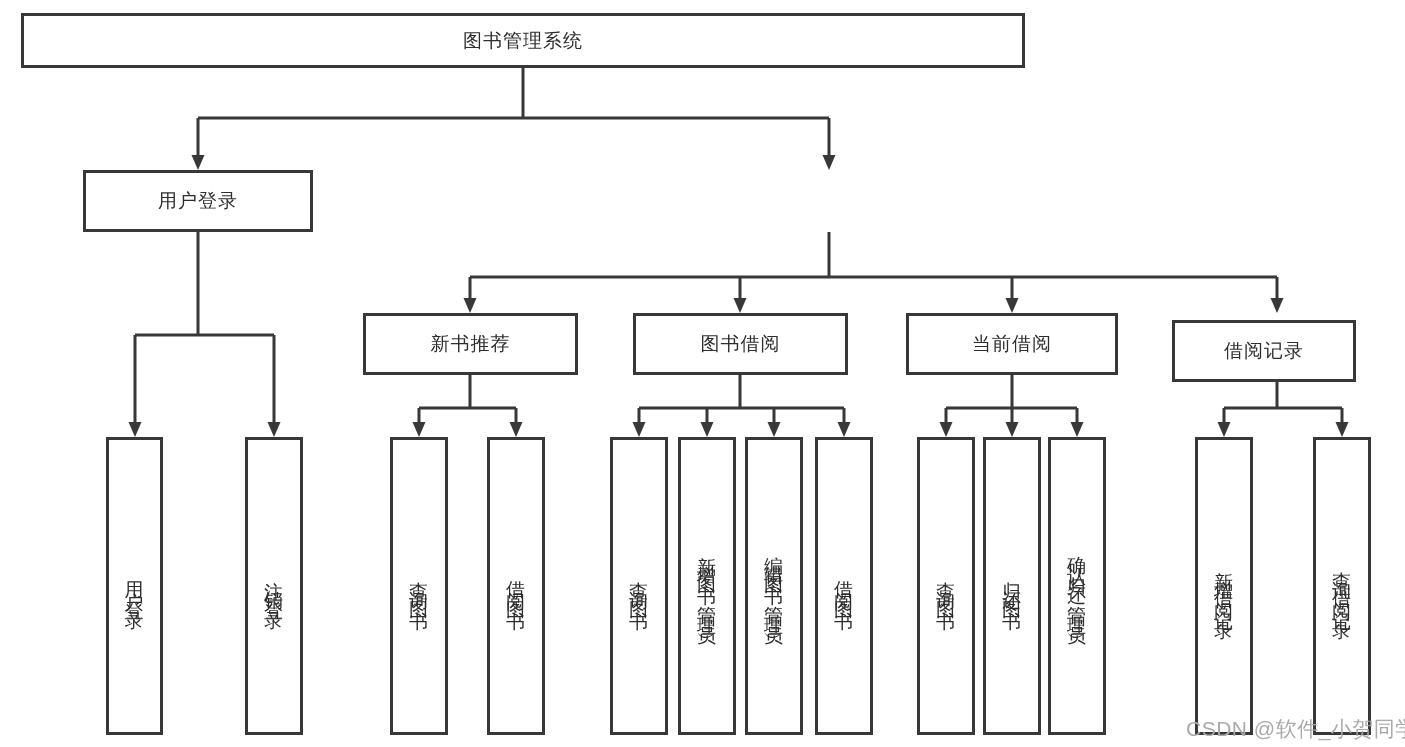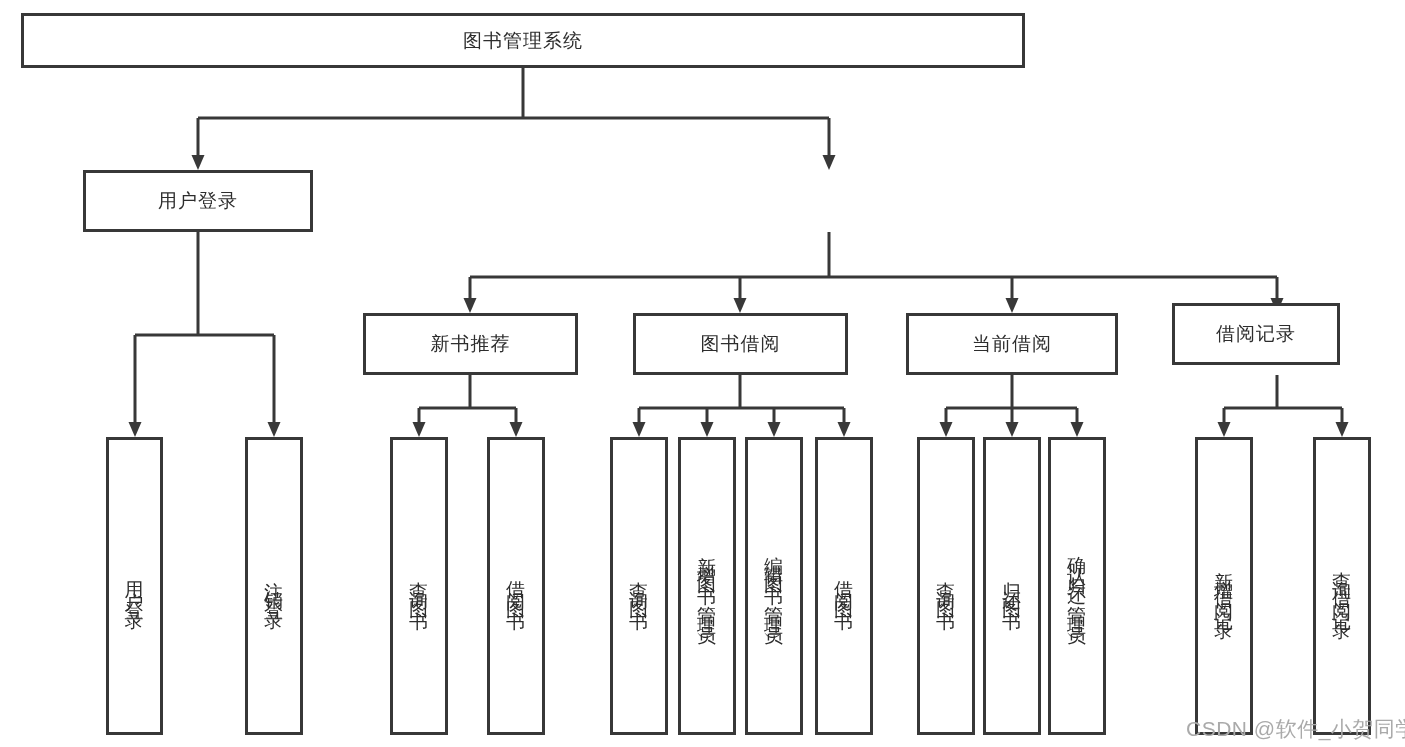--- a/index.html
+++ b/index.html
@@ -97,21 +97,21 @@
 
   <div class="node h" style="left:363px;top:313px;width:215px;height:62px">
     <span>新书推荐</span>
   </div>
   <div class="node h" style="left:633px;top:313px;width:215px;height:62px">
     <span>图书借阅</span>
   </div>
   <div class="node h" style="left:906px;top:313px;width:212px;height:62px">
     <span>当前借阅</span>
   </div>
-  <div class="node h" style="left:1172px;top:303px;width:168px;height:62px">
+  <div class="node h" style="left:1172px;top:320px;width:184px;height:62px">
     <span>借阅记录</span>
   </div>
 
   <div class="node v" style="left:106px;top:437px;width:57px;height:298px">
     <span>用户登录</span>
   </div>
   <div class="node v" style="left:245px;top:437px;width:58px;height:298px">
     <span>注销登录</span>
   </div>
 

